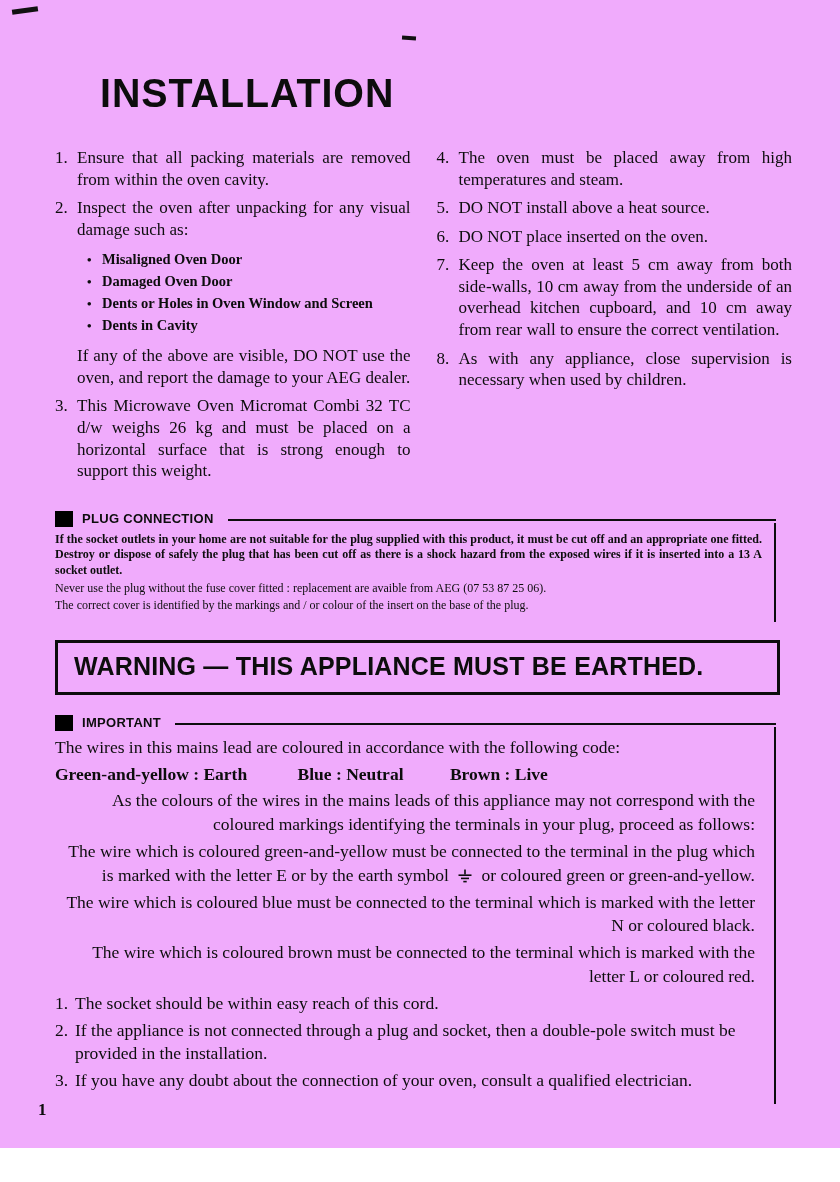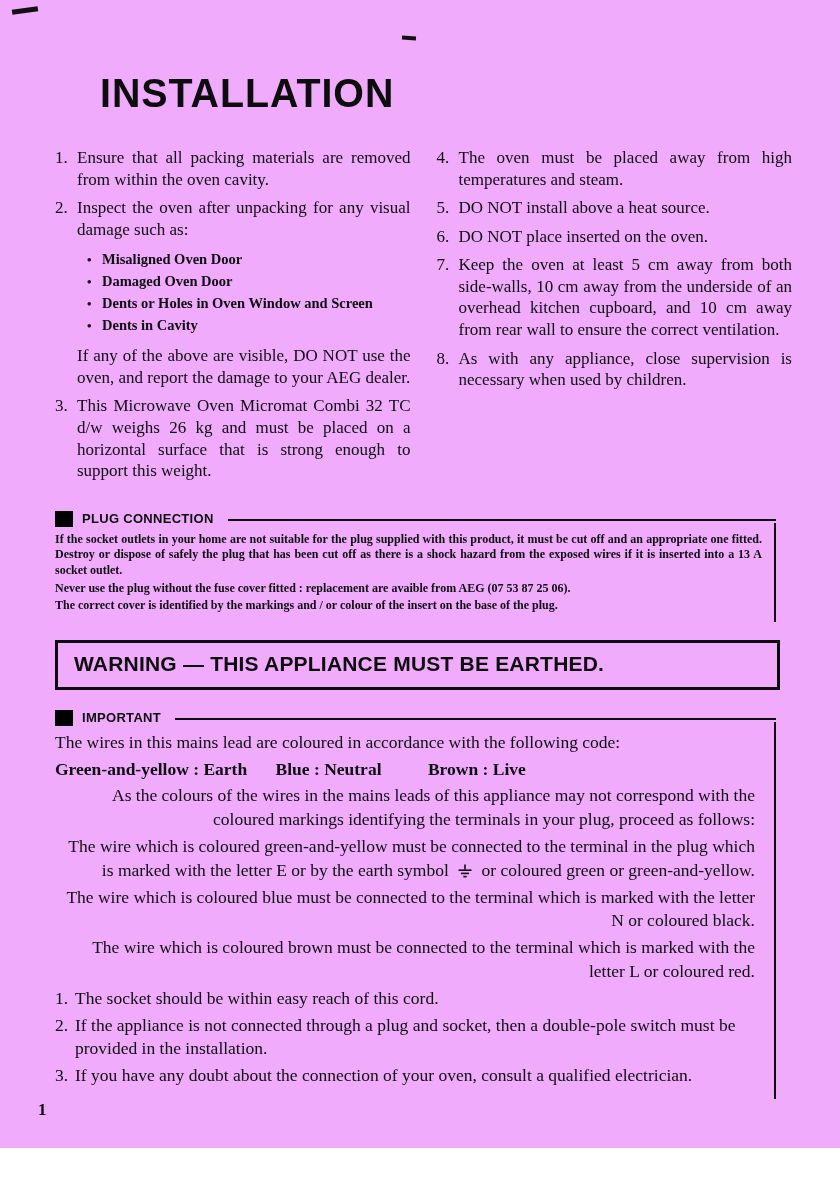--- a/index.html
+++ b/index.html
@@ -49,39 +49,39 @@
   .section-head .head-label {
     font-family: "Liberation Sans", sans-serif;
     font-weight: bold; font-size: 13px; letter-spacing: 0.3px; margin-right: 14px;
   }
   .section-head .rule { flex: 1; height: 2px; background: #0d0d0d; margin-top: 3px; }
   .section-body { padding: 5px 14px 10px 0; }
 
   .plug-section { margin-top: 22px; }
   .plug-section .section-body p { font-size: 12px; line-height: 1.3; text-align: justify; }
   .plug-section .pbold { font-weight: bold; }
-  .plug-section .section-body p + p { margin-top: 2px; font-weight: bold; }
+  .plug-section .section-body p + p { margin-top: 2px; }
 
   
   .warning-box {
     margin: 16px 60px 0 55px;
     border: 3px solid #0d0d0d;
     padding: 9px 16px 11px;
     font-family: "Liberation Sans", sans-serif;
     font-weight: bold;
-    font-size: 21px;
+    font-size: 25px;
     letter-spacing: 0.2px;
   }
 
   .important-section { margin-top: 20px; }
   .important-section .section-body { font-size: 17.5px; line-height: 1.36; }
   .important-section .section-body > div { margin-bottom: 3px; }
   .code-line { font-weight: bold; margin: 3px 0 5px; }
   .code-line span { display: inline-block; }
-  .code-line .seg2 { margin-left: 24px; }
+  .code-line .seg2 { margin-left: 46px; }
   .code-line .seg3 { margin-left: 42px; text-align: right; }
   .wire-par { max-width: 700px; text-align: right; }
   .earth-icon { display: inline-block; vertical-align: -2px; margin: 0 4px; }
   .imp-item { display: flex; }
   .imp-item .num { width: 20px; flex: none; }
   .imp-item .itext { flex: 1; font-family: Liberation Serif, serif; }
 
   .page-num {
     position: absolute;
     left: 38px;

